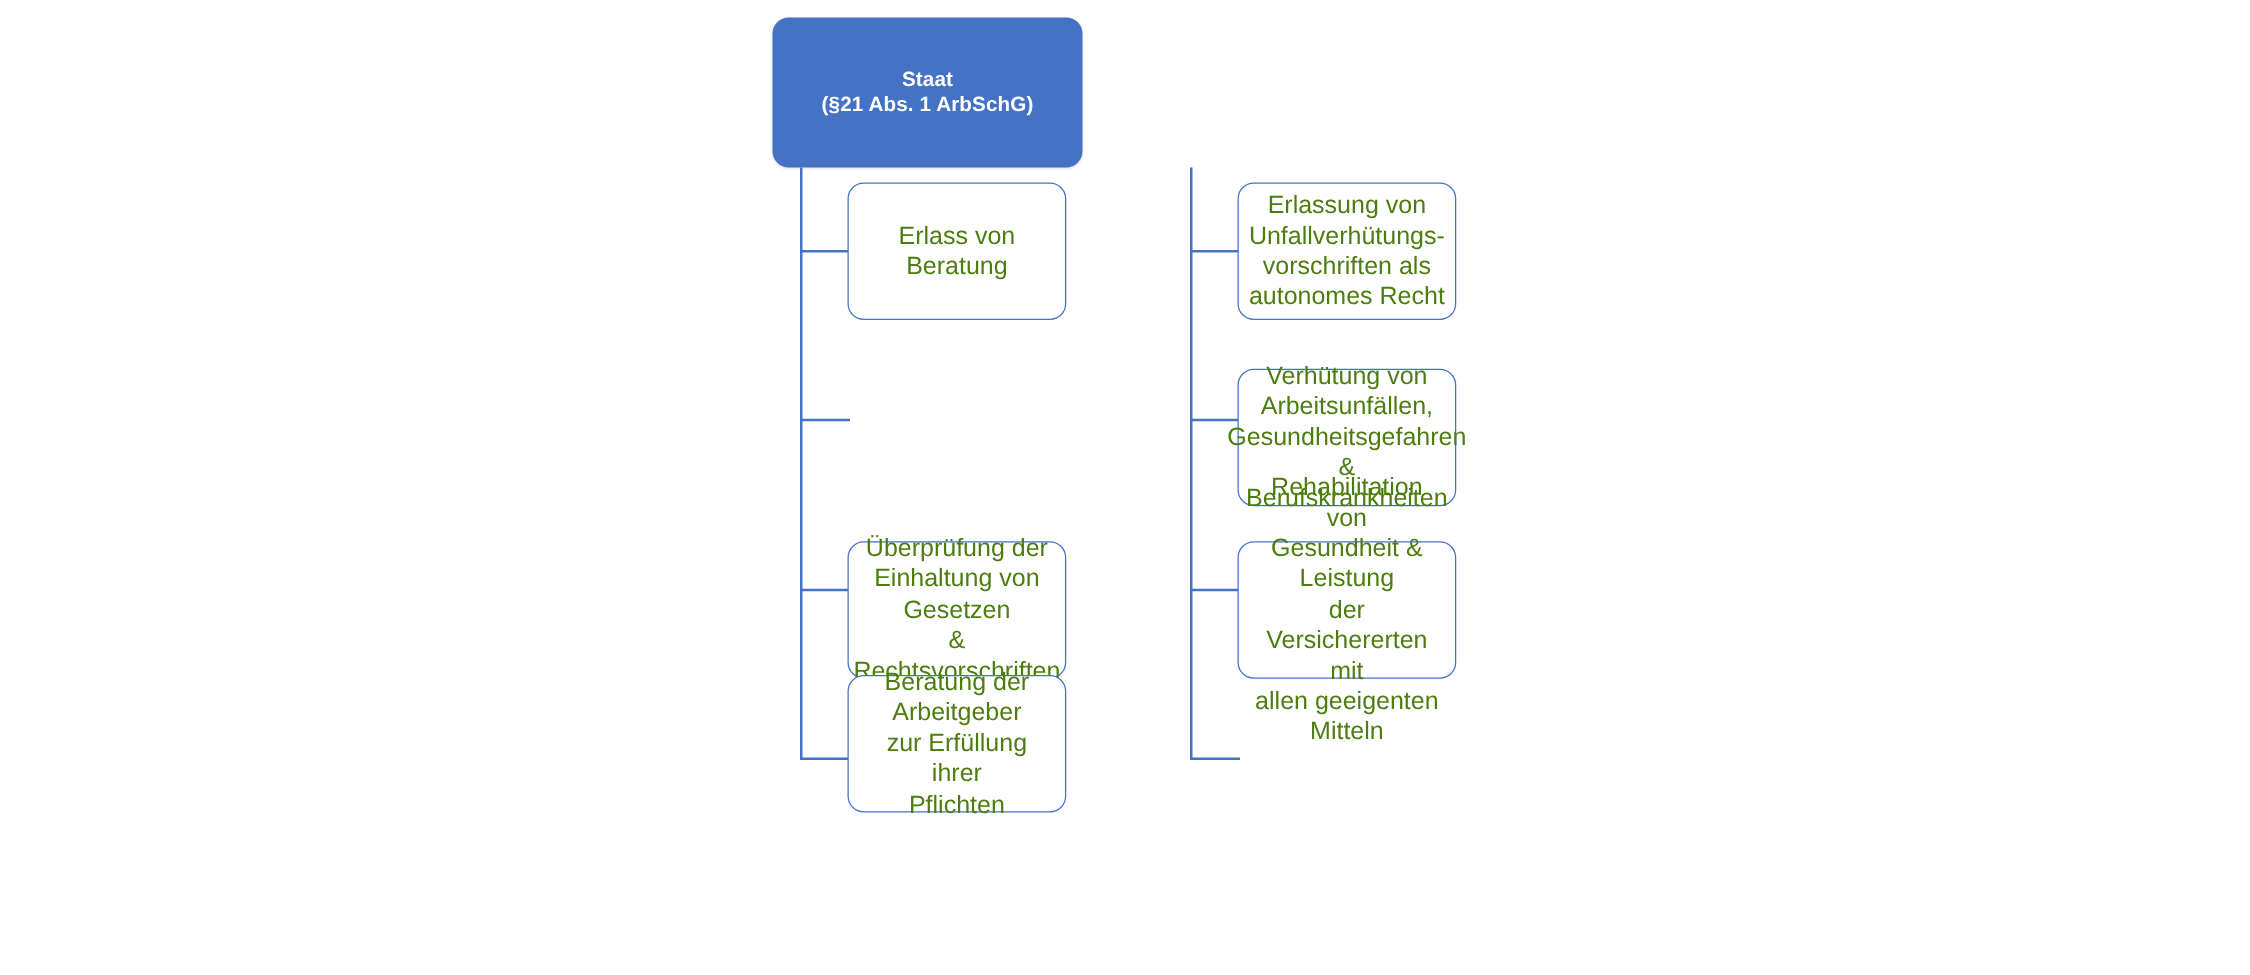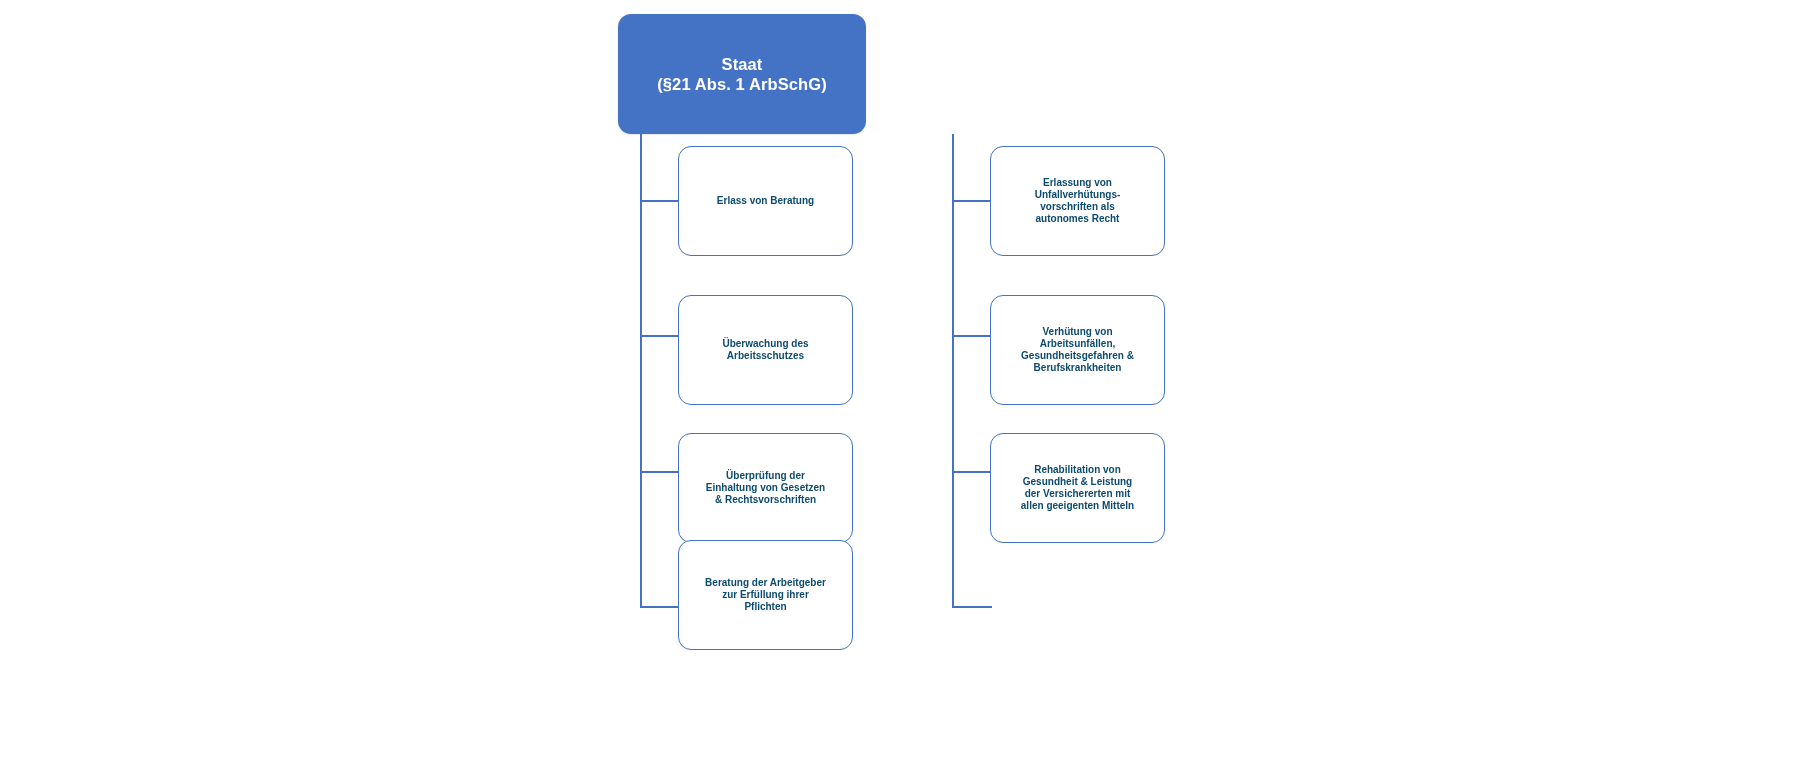--- a/index.html
+++ b/index.html
@@ -86,23 +86,23 @@
     border: 1.6px solid #4472c4;
     border-radius: 13px;
     background: #ffffff;
     display: flex;
     align-items: center;
     justify-content: center;
     box-sizing: border-box;
     padding: 4px 8px;
   }
   .leaf-text {
-    color: #0c4a6e;
-    font-size: 10px;
-    font-weight: bold;
+    color: #4d7c0f;
+    font-size: 20px;
+    font-weight: normal;
     line-height: 1.22;
     text-align: center;
     white-space: pre-line;
   }
 
   
   .row-0 { top: 146px; }
   .row-1 { top: 295px; }
   .row-2 { top: 433px; }
   .row-3 { top: 540px; }
@@ -126,24 +126,20 @@
     </div>
 
     <div class="trunk" id="trunk-staat"></div>
 
     <div class="stub stub-0"></div>
     <div class="leaf-box row-0">
       <div class="leaf-text">Erlass von Beratung</div>
     </div>
 
     <div class="stub stub-1"></div>
-    <div class="leaf-box row-1">
-      <div class="leaf-text">Überwachung des
-Arbeitsschutzes</div>
-    </div>
 
     <div class="stub stub-2"></div>
     <div class="leaf-box row-2">
       <div class="leaf-text">Überprüfung der
 Einhaltung von Gesetzen
 &amp; Rechtsvorschriften</div>
     </div>
 
     <div class="stub stub-3"></div>
     <div class="leaf-box row-3">

